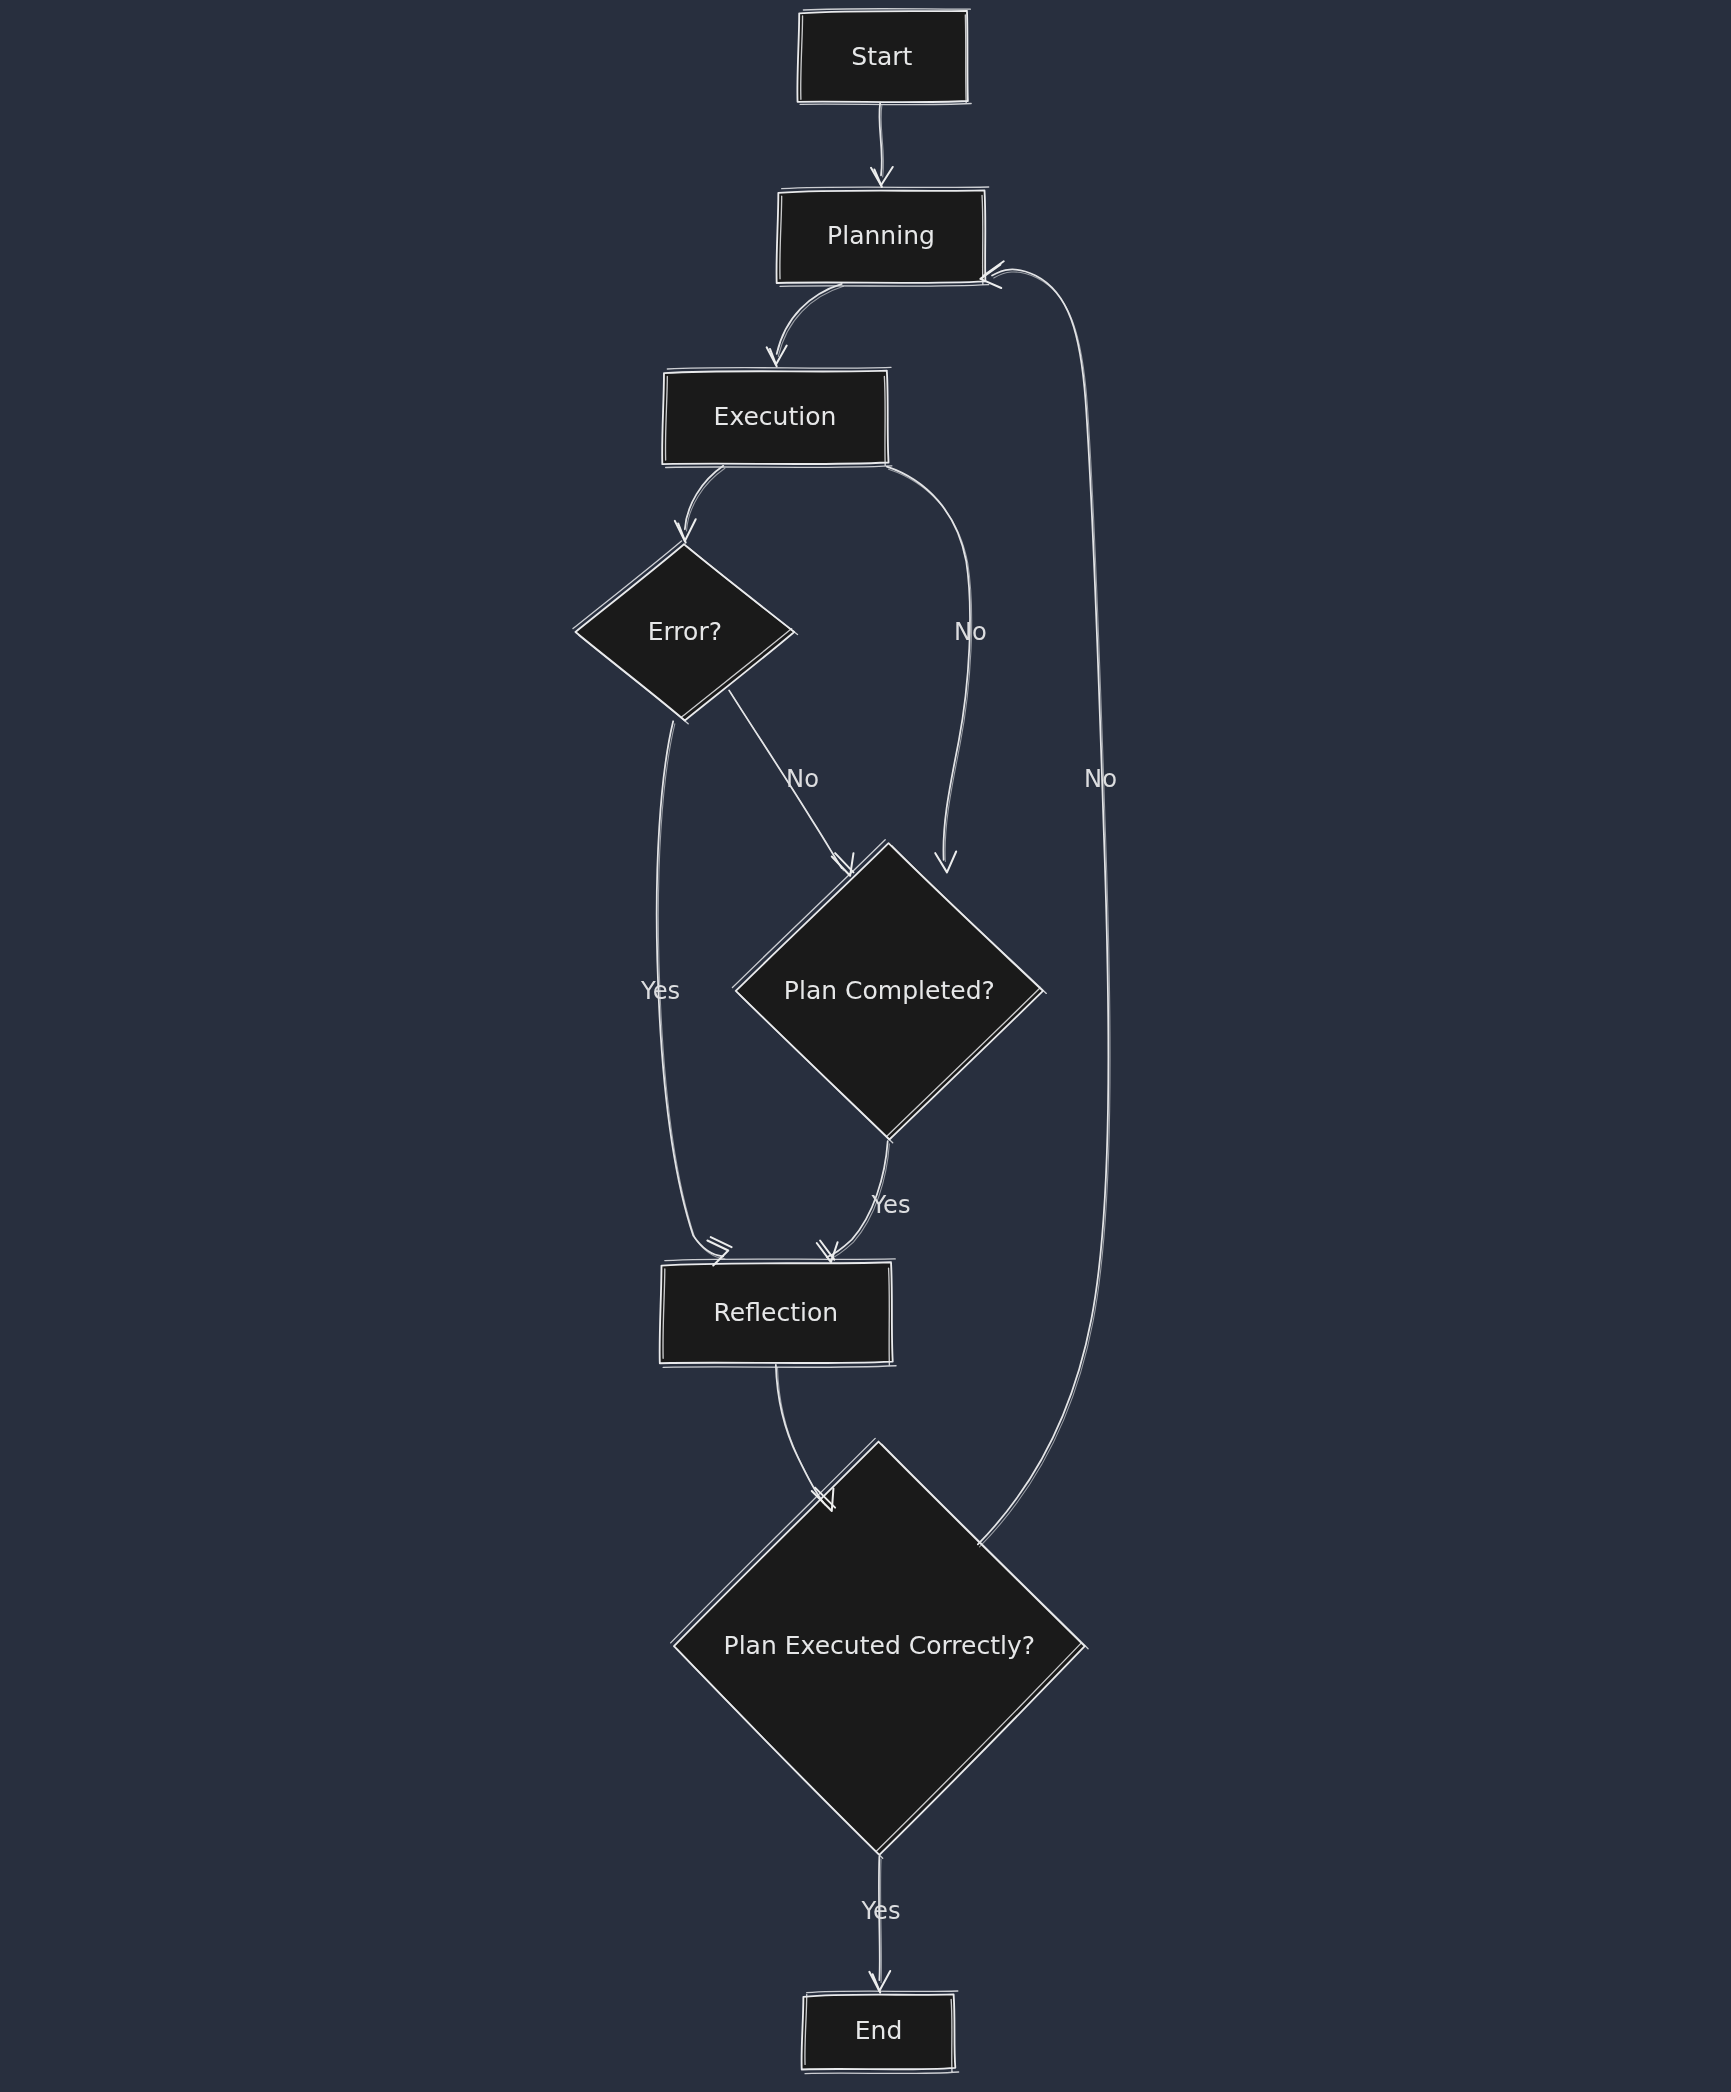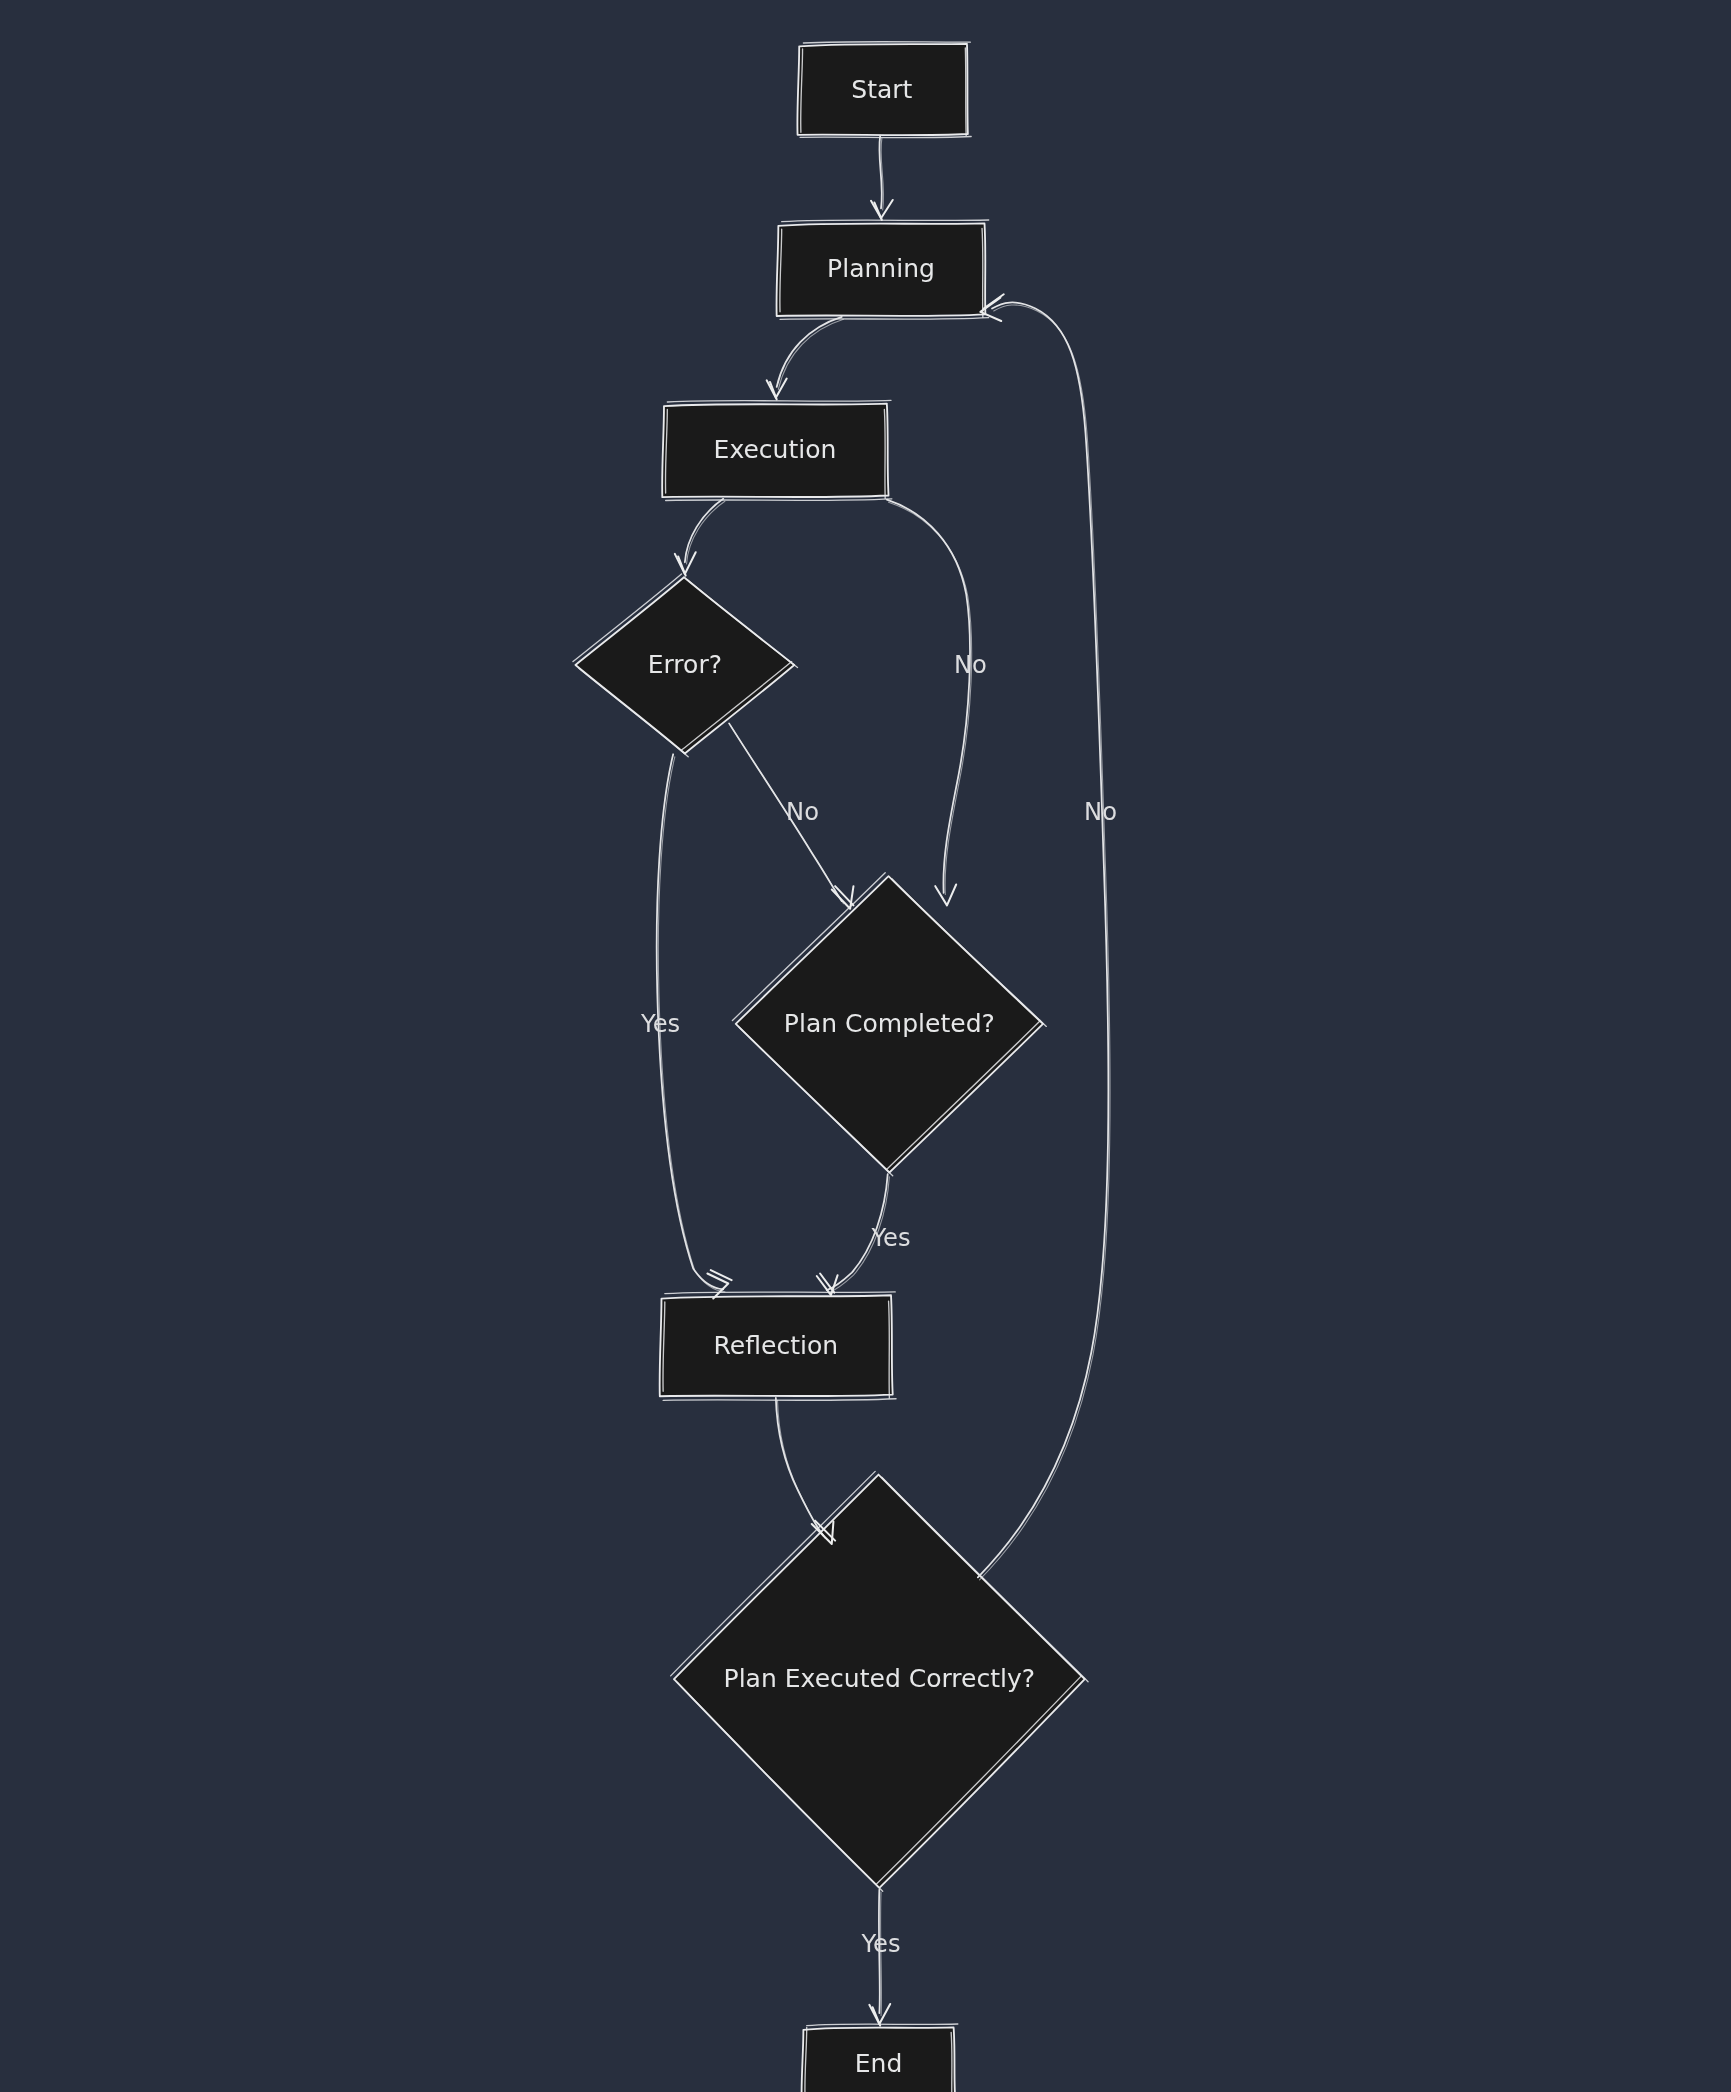--- a/index.html
+++ b/index.html
@@ -12,21 +12,20 @@
     width: 1732px;
     height: 2092px;
     overflow: hidden;
     font-family: "DejaVu Sans", sans-serif;
   }
   #stage {
     position: relative;
     width: 1732px;
     height: 1742px;
     background: #282f3e;
-    margin-top: 33px;
   }
   #diagram {
     position: absolute;
     inset: 0;
     width: 1732px;
     height: 2092px;
     display: block;
   }
   .node-label {
     font-family: "DejaVu Sans", sans-serif;

